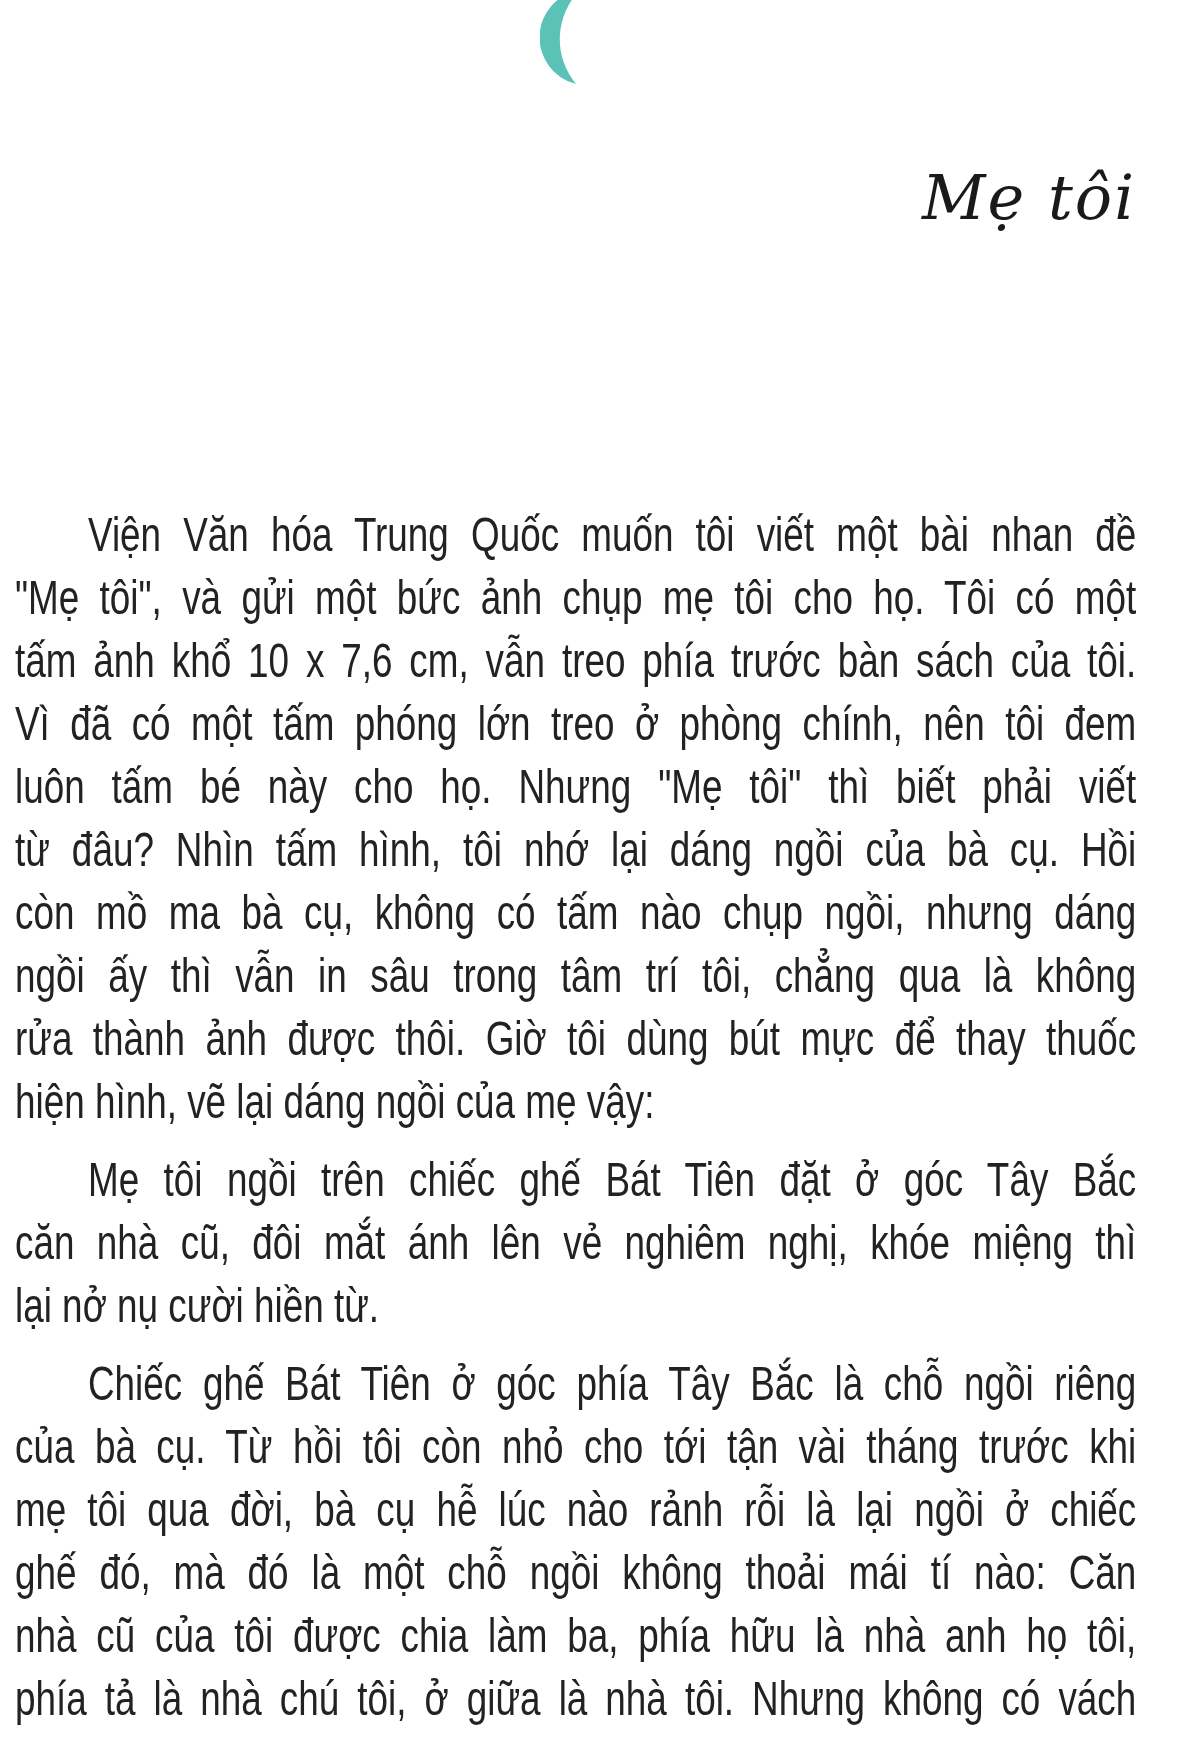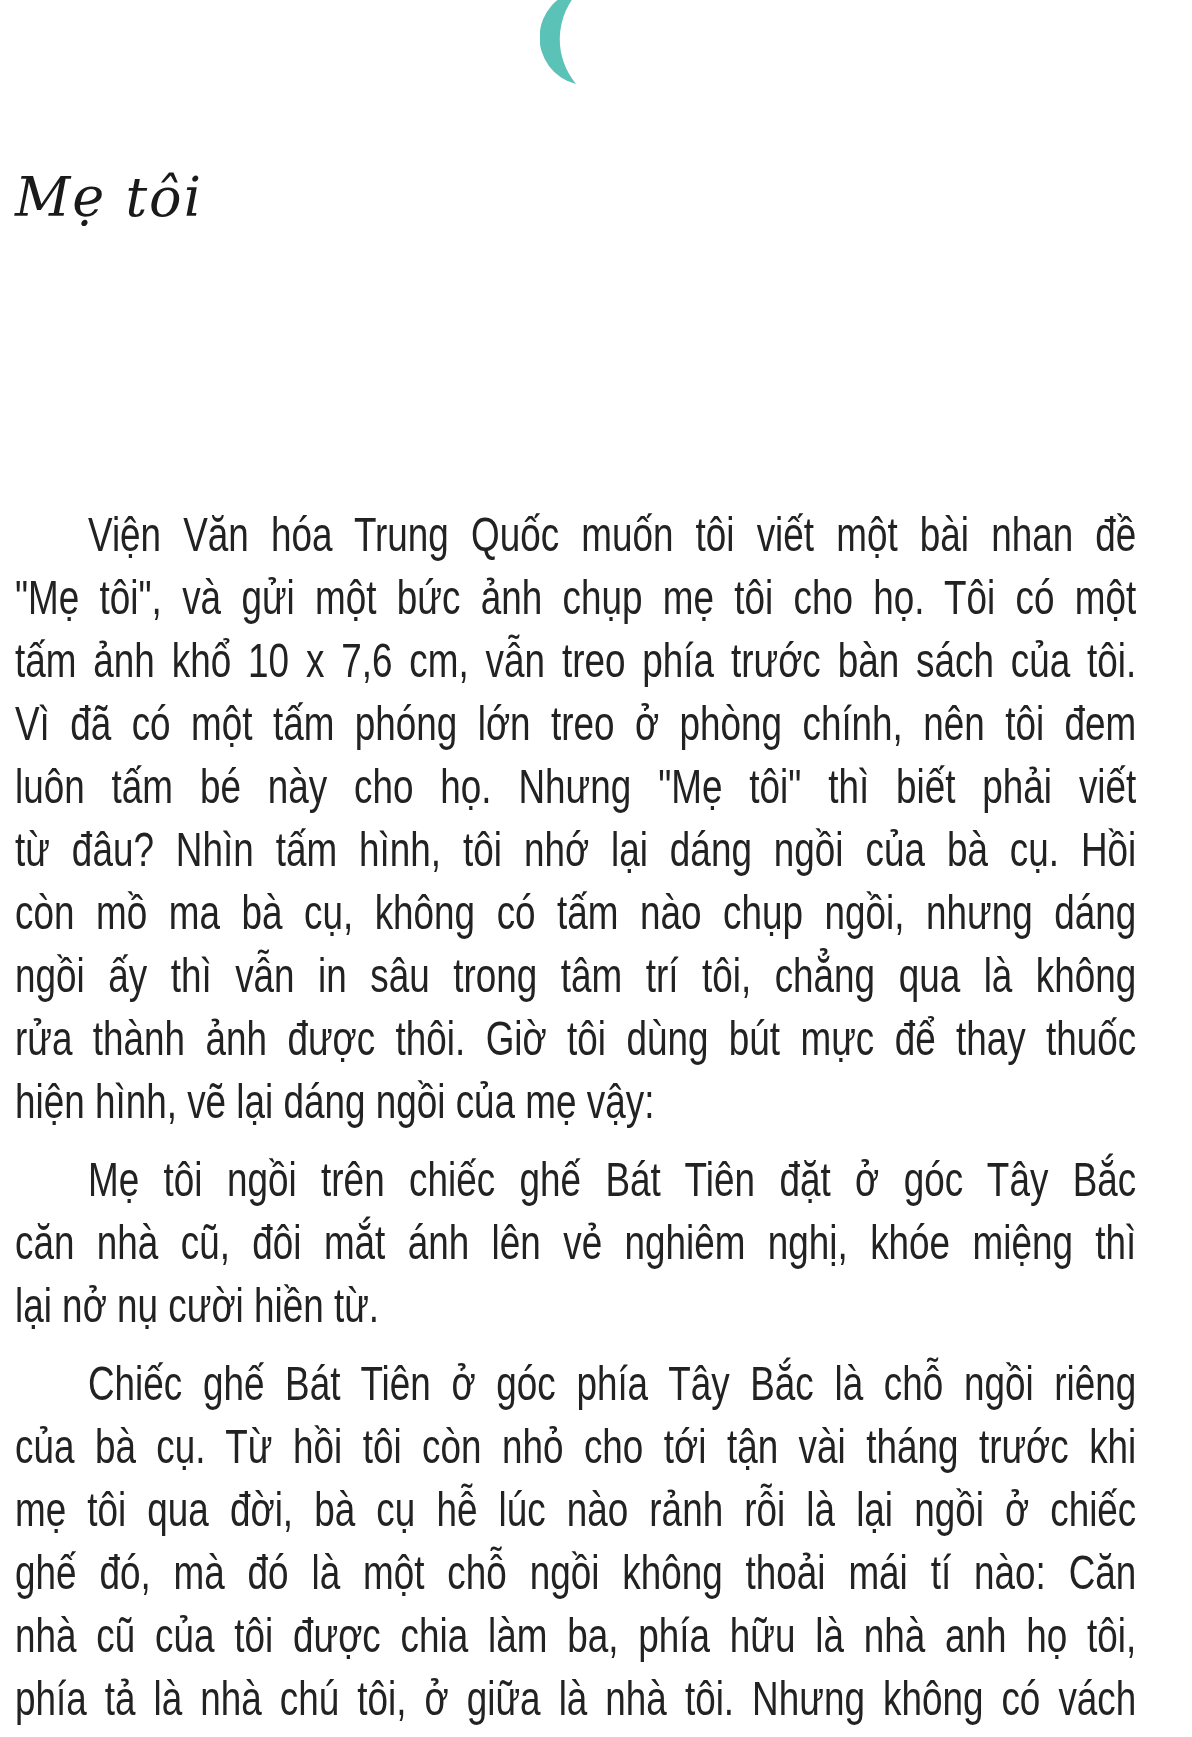--- a/index.html
+++ b/index.html
@@ -15,24 +15,24 @@
   .moon {
     position: absolute;
     left: 540px; top: 0;
     width: 60px; height: 92px;
   }
 
   .chapter-title {
     position: absolute;
     left: 15px; top: 148px;
     width: 1121px;
-    text-align: left;
+    text-align: right;
     font-family: "DejaVu Serif", "Liberation Serif", serif;
     font-style: italic;
-    font-size: 54px;
+    font-size: 62px;
     line-height: 100px;
     letter-spacing: 2px;
     color: #1a1a1a;
   }
 
   .body-text {
     position: absolute;
     left: 15px; top: 503px;
     width: 1460px;               
     transform: scaleX(0.768);    

